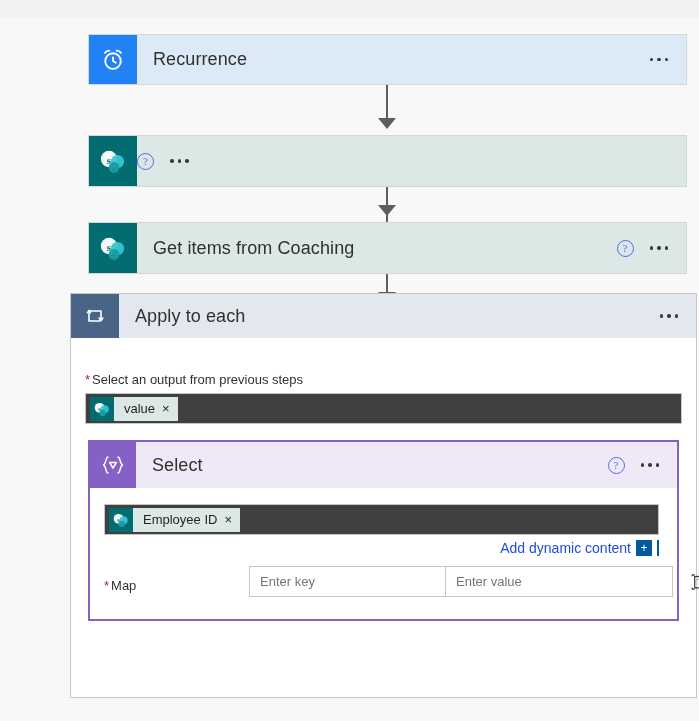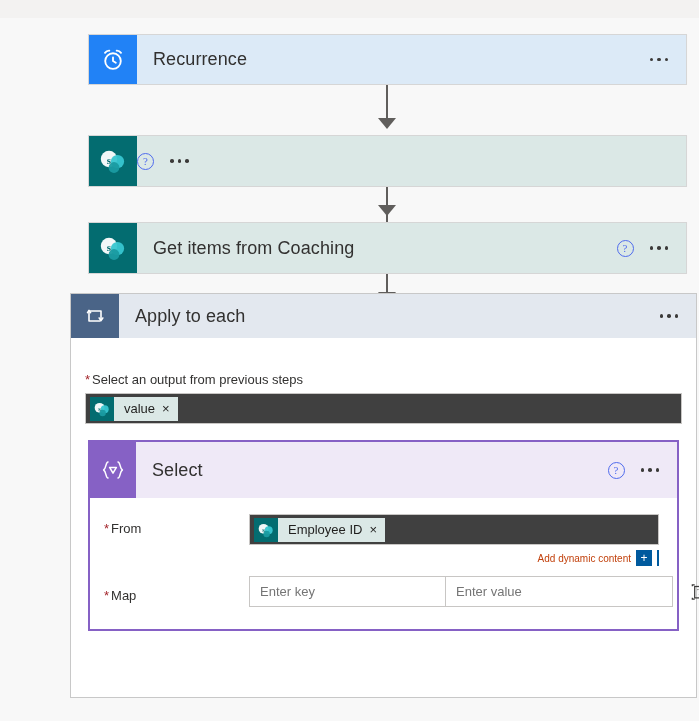--- a/index.html
+++ b/index.html
@@ -171,21 +171,21 @@
   
   .select-card {
     position: absolute;
     left: 88px; top: 422px;
     width: 591px;
     box-sizing: border-box;
     border: 2px solid #8661c5;
     background: #ffffff;
   }
   .select-header {
-    height: 56px;
+    height: 46px;
     display: flex;
     align-items: stretch;
     background: #efe9f7;
   }
   .select-header .card-icon { background: #8661c5; width: 46px; min-width: 46px; }
   .select-header .help-icon { border-color: #4f6bed; color: #4f6bed; }
   .select-body { padding: 16px 18px 18px 14px; }
   .param-row {
     display: flex;
     align-items: flex-start;
@@ -199,22 +199,22 @@
   }
   .param-control { flex: 1; }
   .dyn-row {
     display: flex;
     justify-content: flex-end;
     align-items: center;
     gap: 5px;
     margin: 5px 0 10px 0;
   }
   .dyn-link {
-    color: #c2410c;
-    font-size: 10px;
+    color: #1d4ed8;
+    font-size: 14px;
     cursor: pointer;
   }
   .dyn-plus {
     width: 16px; height: 16px;
     background: #005a9e;
     color: #fff;
     font-size: 12px;
     line-height: 16px;
     text-align: center;
   }
@@ -374,23 +374,20 @@
             <i></i>
             <i></i>
             <i></i>
           </div>
       </div>
     </div>
 
     <div class="select-body">
 
       <div class="param-row">
-        <div class="param-label">
-          <span class="req-star">*</span><span>From</span>
-        </div>
         <div class="param-control">
           <div class="token-input">
             <div class="token">
               <div class="token-icon">
                 <svg width="18" height="16" viewBox="0 0 30 26">
                   <circle cx="11" cy="11" r="8.2" fill="#ffffff" opacity="0.95"></circle>
                   <circle cx="19.5" cy="13.5" r="6.6" fill="#37c6d0" opacity="0.95"></circle>
                   <circle cx="16" cy="19.5" r="5.4" fill="#1a9ba1" opacity="0.95"></circle>
                   <text x="11" y="15.6" font-family="Liberation Serif, serif" font-size="11" font-weight="bold" fill="#036c70" text-anchor="middle">s</text>
                 </svg>

